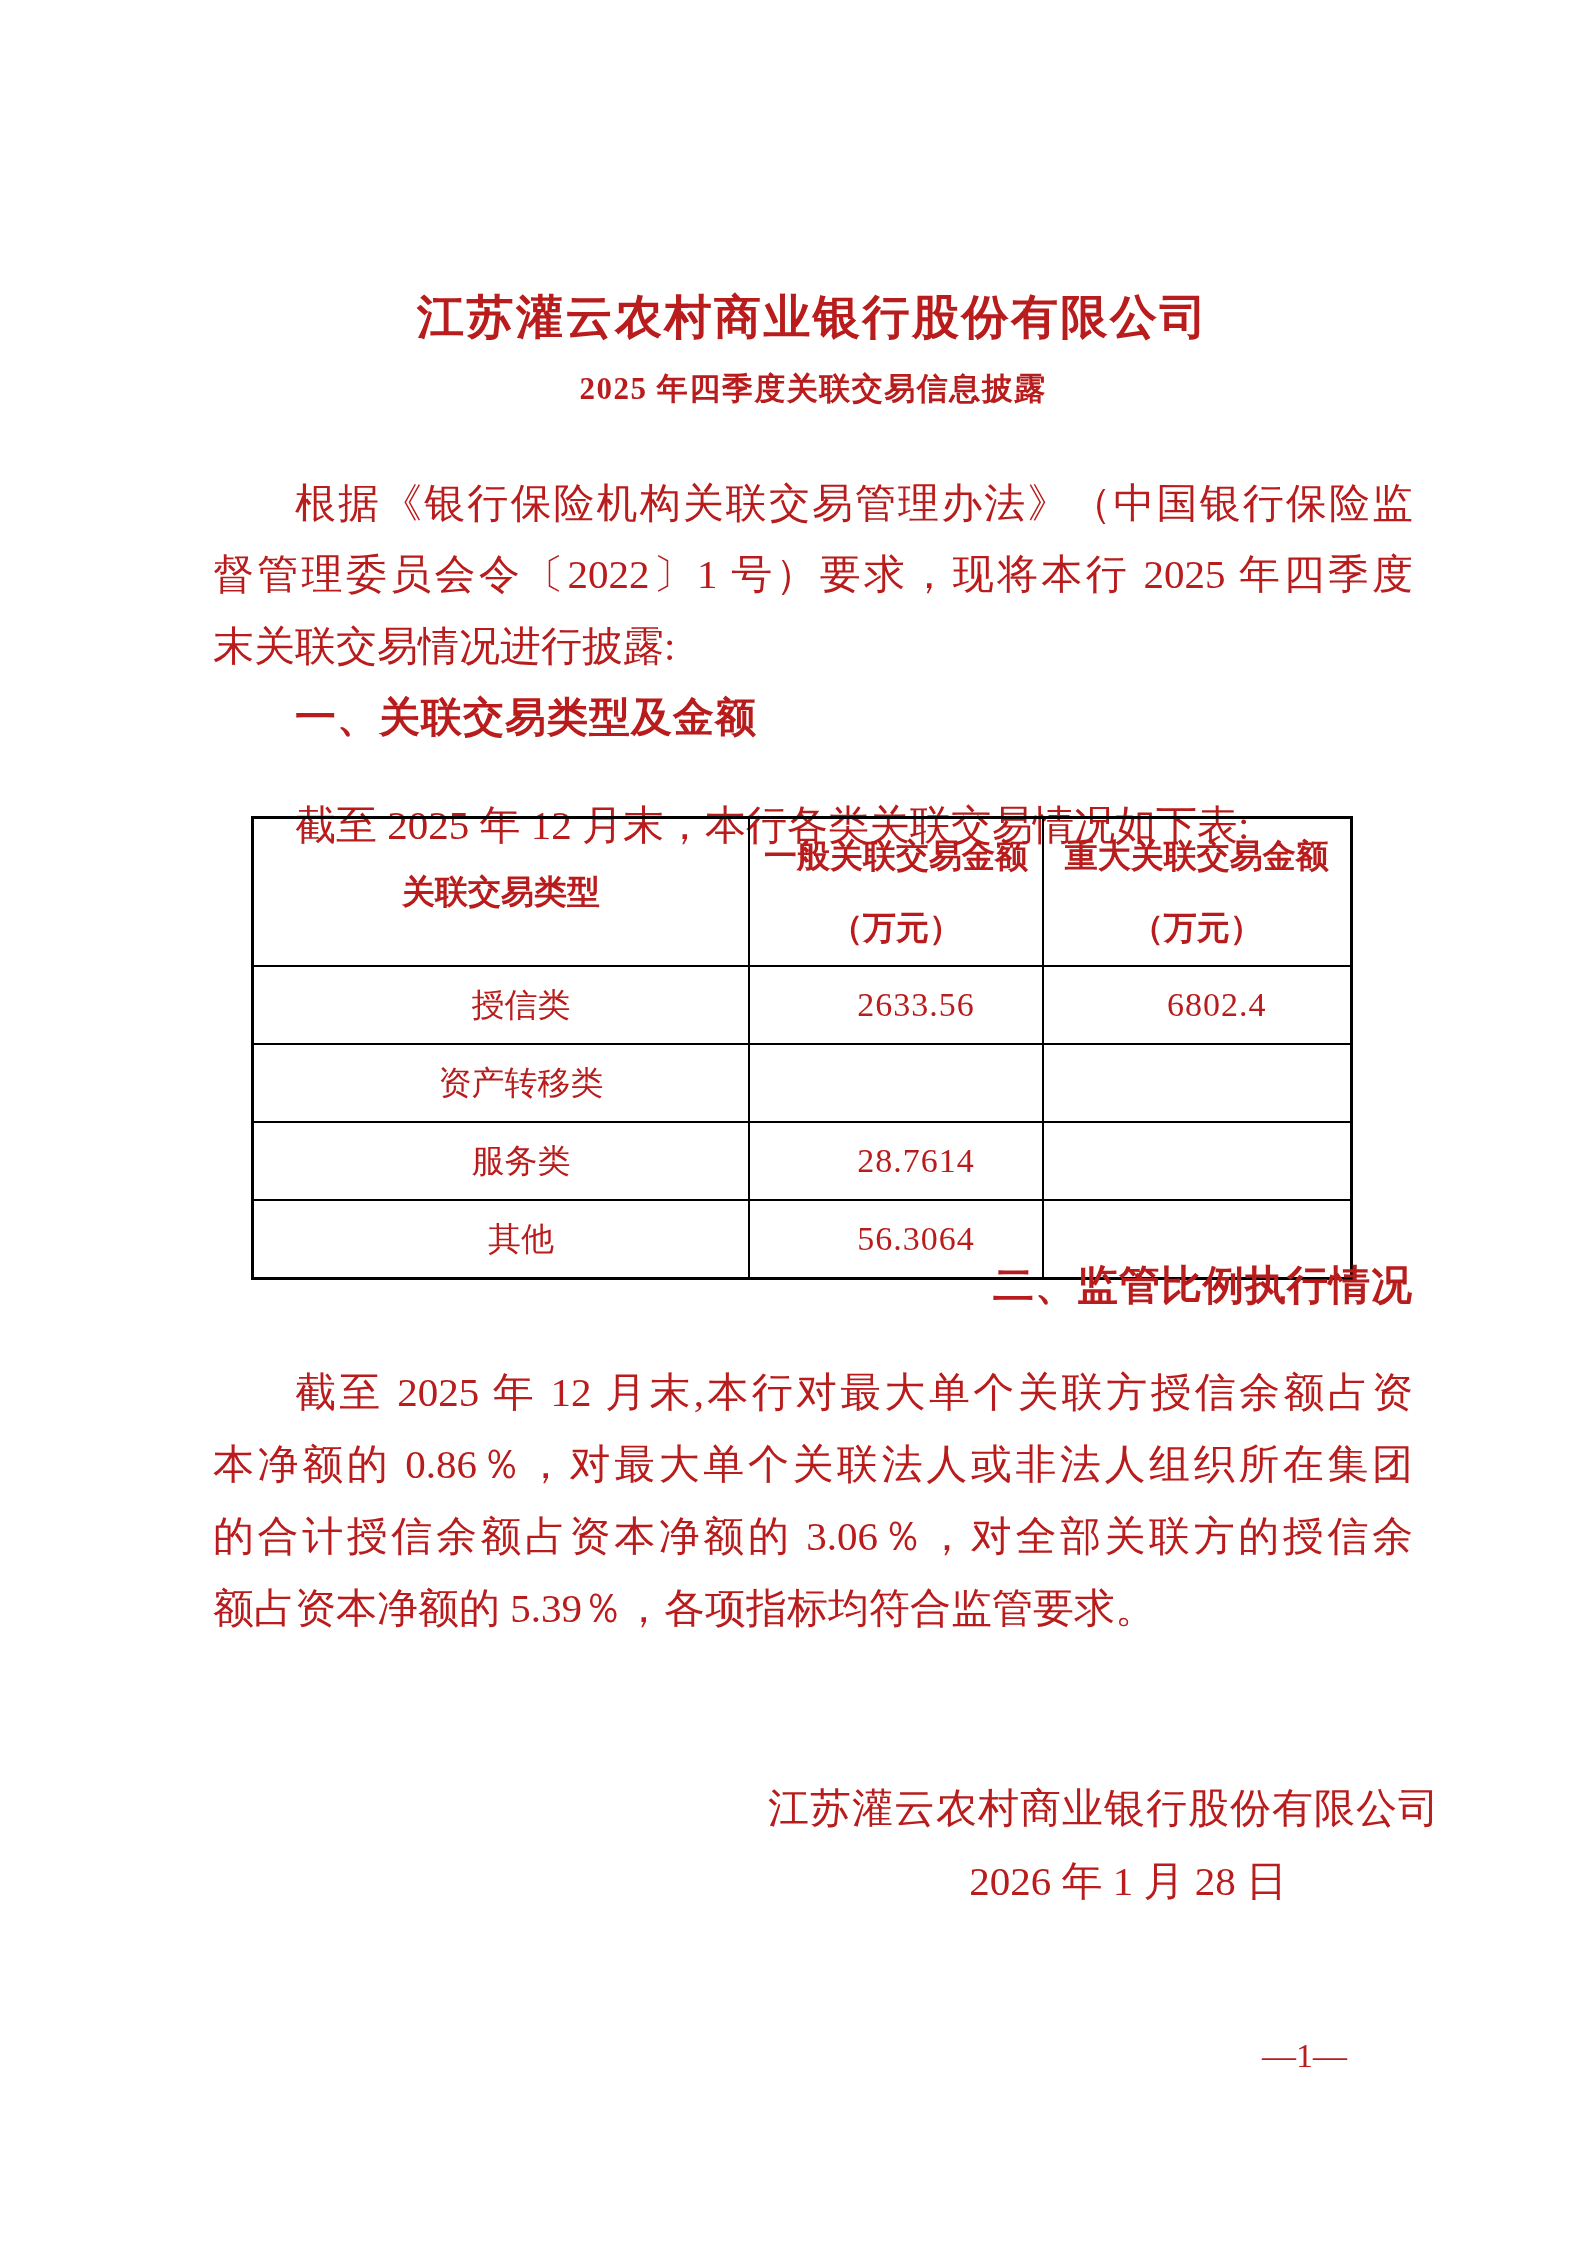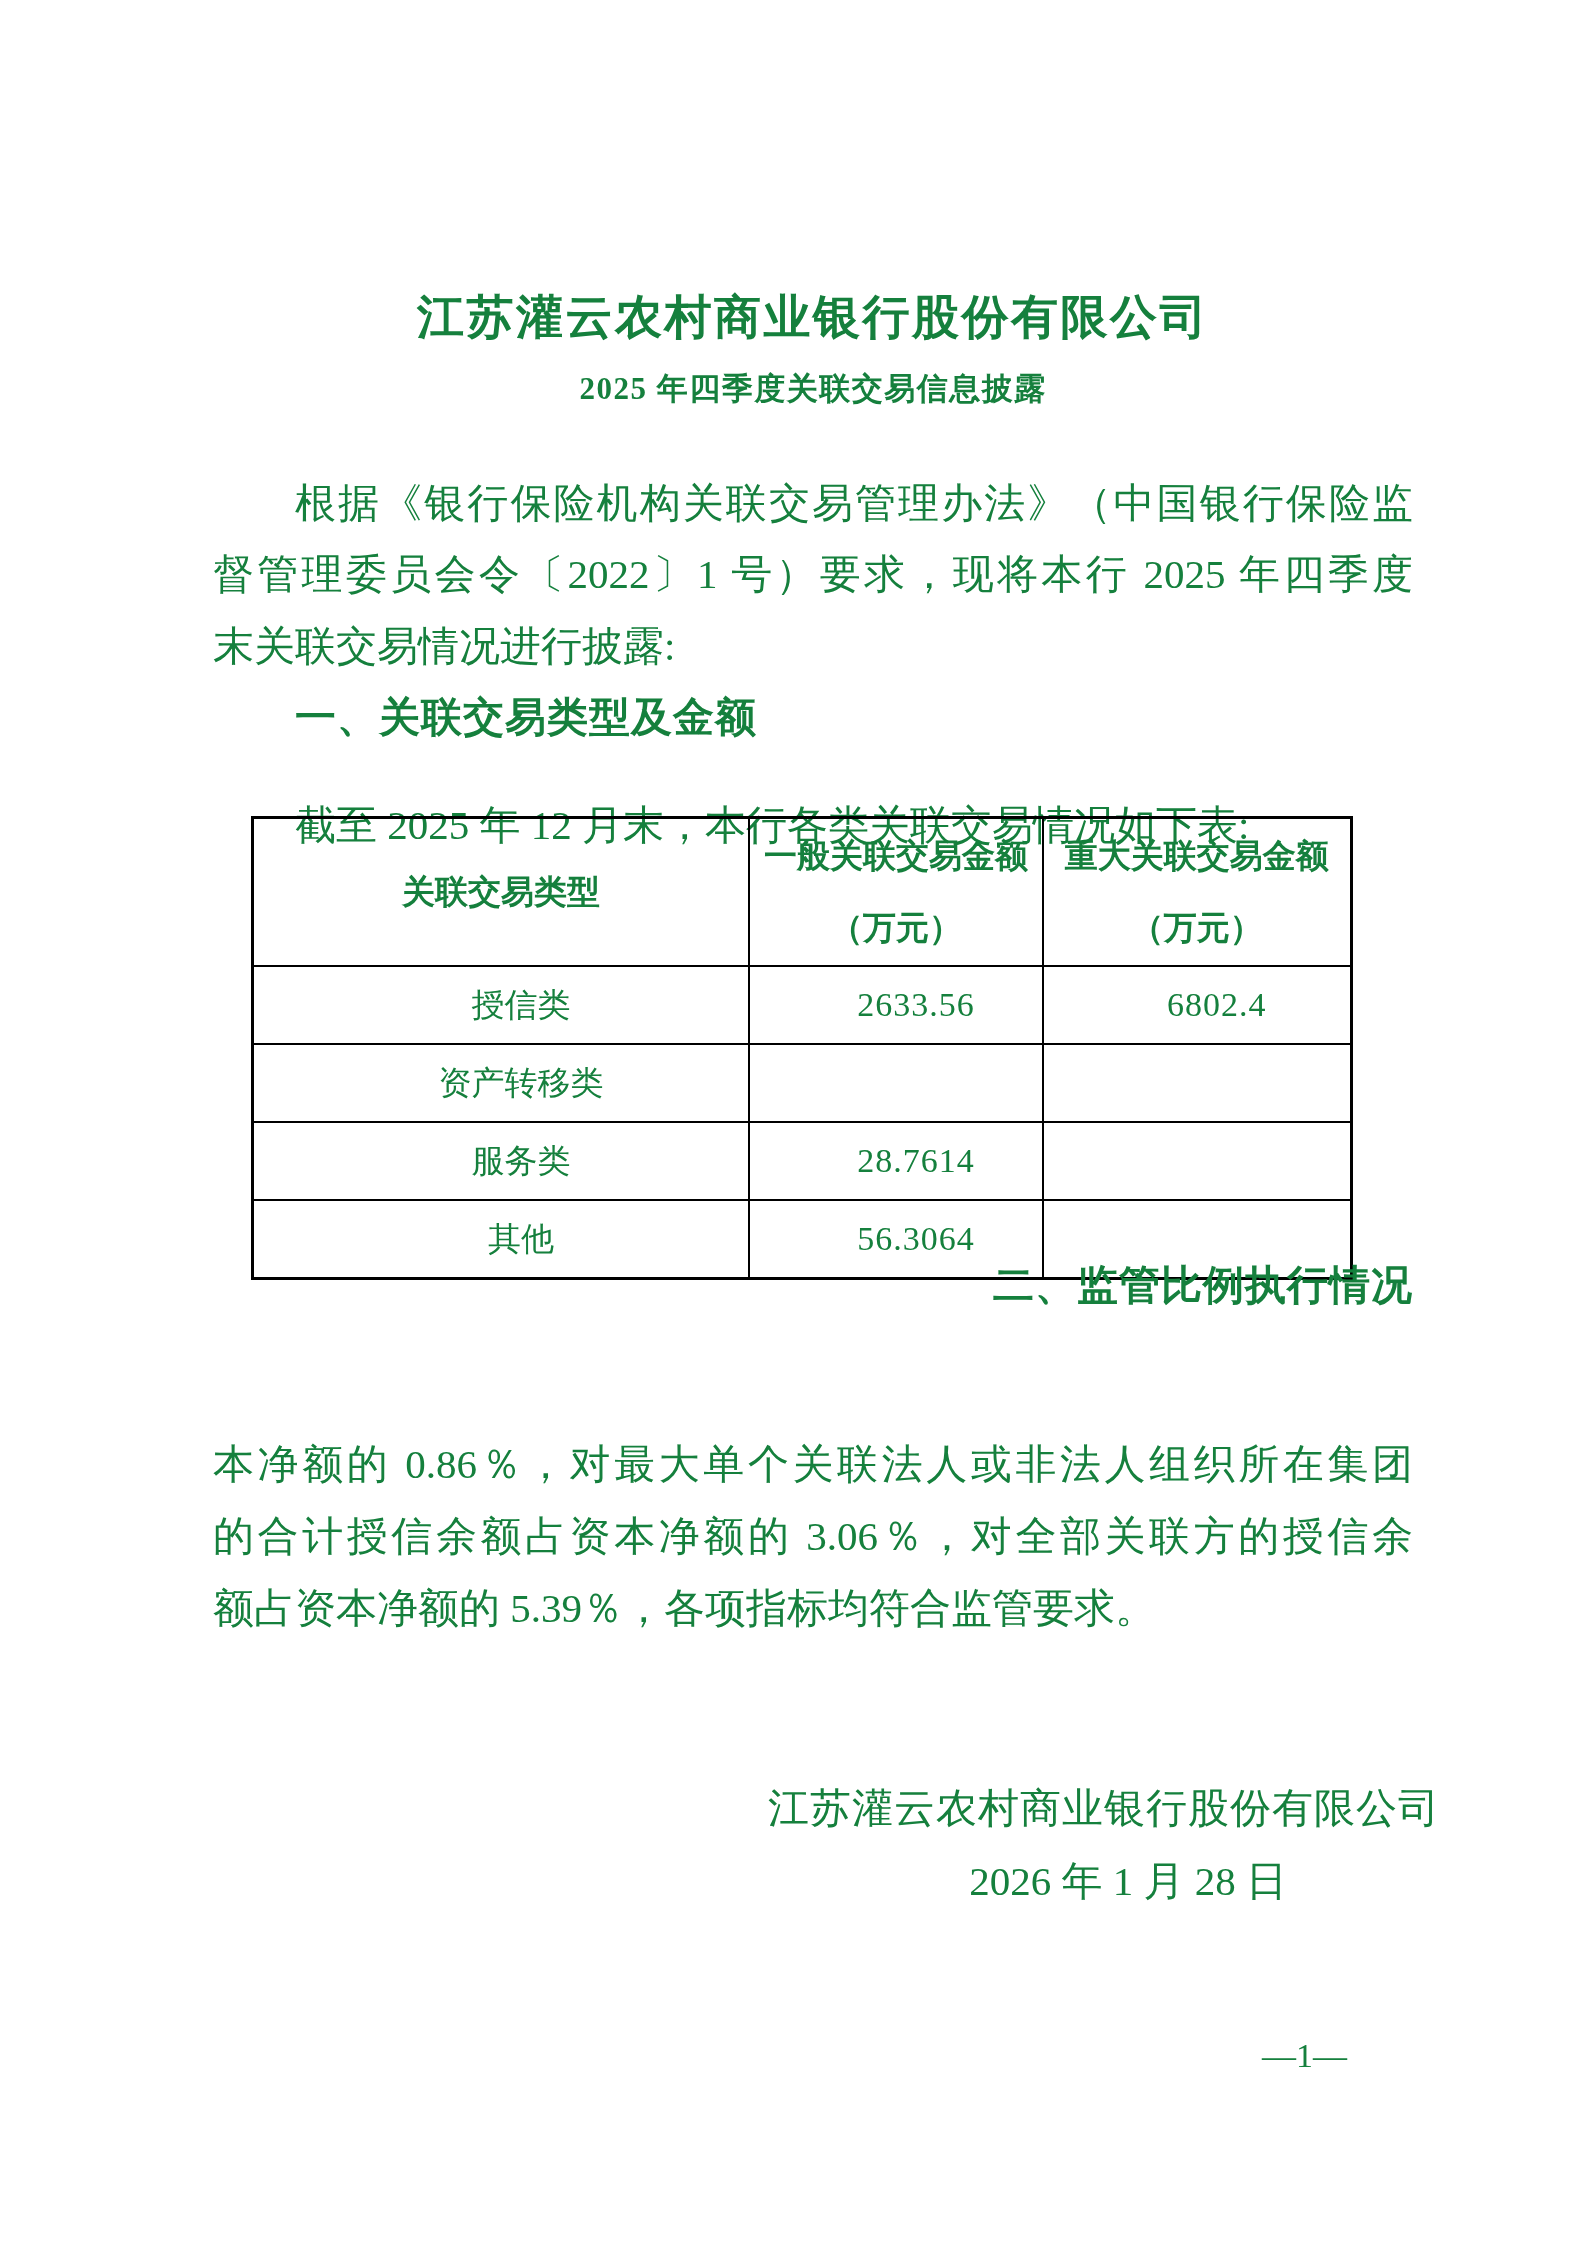--- a/index.html
+++ b/index.html
@@ -1,21 +1,21 @@
 <!DOCTYPE html>
 <html><head>
 <meta charset="utf-8">
 <style>
   html,body { margin:0; padding:0; background:#e8e8e8; }
   .page {
     position:relative;
     width:1587px; height:2245px;
     margin:0 auto;
     background:#ffffff;
-    color:#15803d;
+    color:#b91c1c;
     font-family:"Liberation Serif","DejaVu Serif",serif;
     overflow:hidden;
   }
   .abs { position:absolute; }
   .doc-title {
     left:213px; width:1200px;
     text-align:center;
     font-weight:700;
     font-family:"Liberation Serif","DejaVu Serif",serif;
   }
@@ -120,20 +120,21 @@
       </tr>
       <tr class="r-data">
         <td>其他</td>
         <td class="num-cell">56.3064</td>
         <td class="num-cell"></td>
       </tr>
     </tbody>
   </table>
 
   <div class="abs sec-heading" style="top:1259px;text-align:right;">二、监管比例执行情况</div>
+  <div class="abs body-line just ind" style="top:1366px;">截至 2025 年 12 月末,本行对最大单个关联方授信余额占资</div>
   <div class="abs body-line just" style="top:1438px;">本净额的 0.86％，对最大单个关联法人或非法人组织所在集团</div>
   <div class="abs body-line just" style="top:1510px;">的合计授信余额占资本净额的 3.06％，对全部关联方的授信余</div>
   <div class="abs body-line" style="top:1582px;">额占资本净额的 5.39％，各项指标均符合监管要求。</div>
 
   <div id="sig-company" class="abs sig-line">江苏灌云农村商业银行股份有限公司</div>
   <div id="sig-date" class="abs sig-line">2026 年 1 月 28 日</div>
 
   <div id="page-number" class="abs">—1—</div>
 
 </div>

